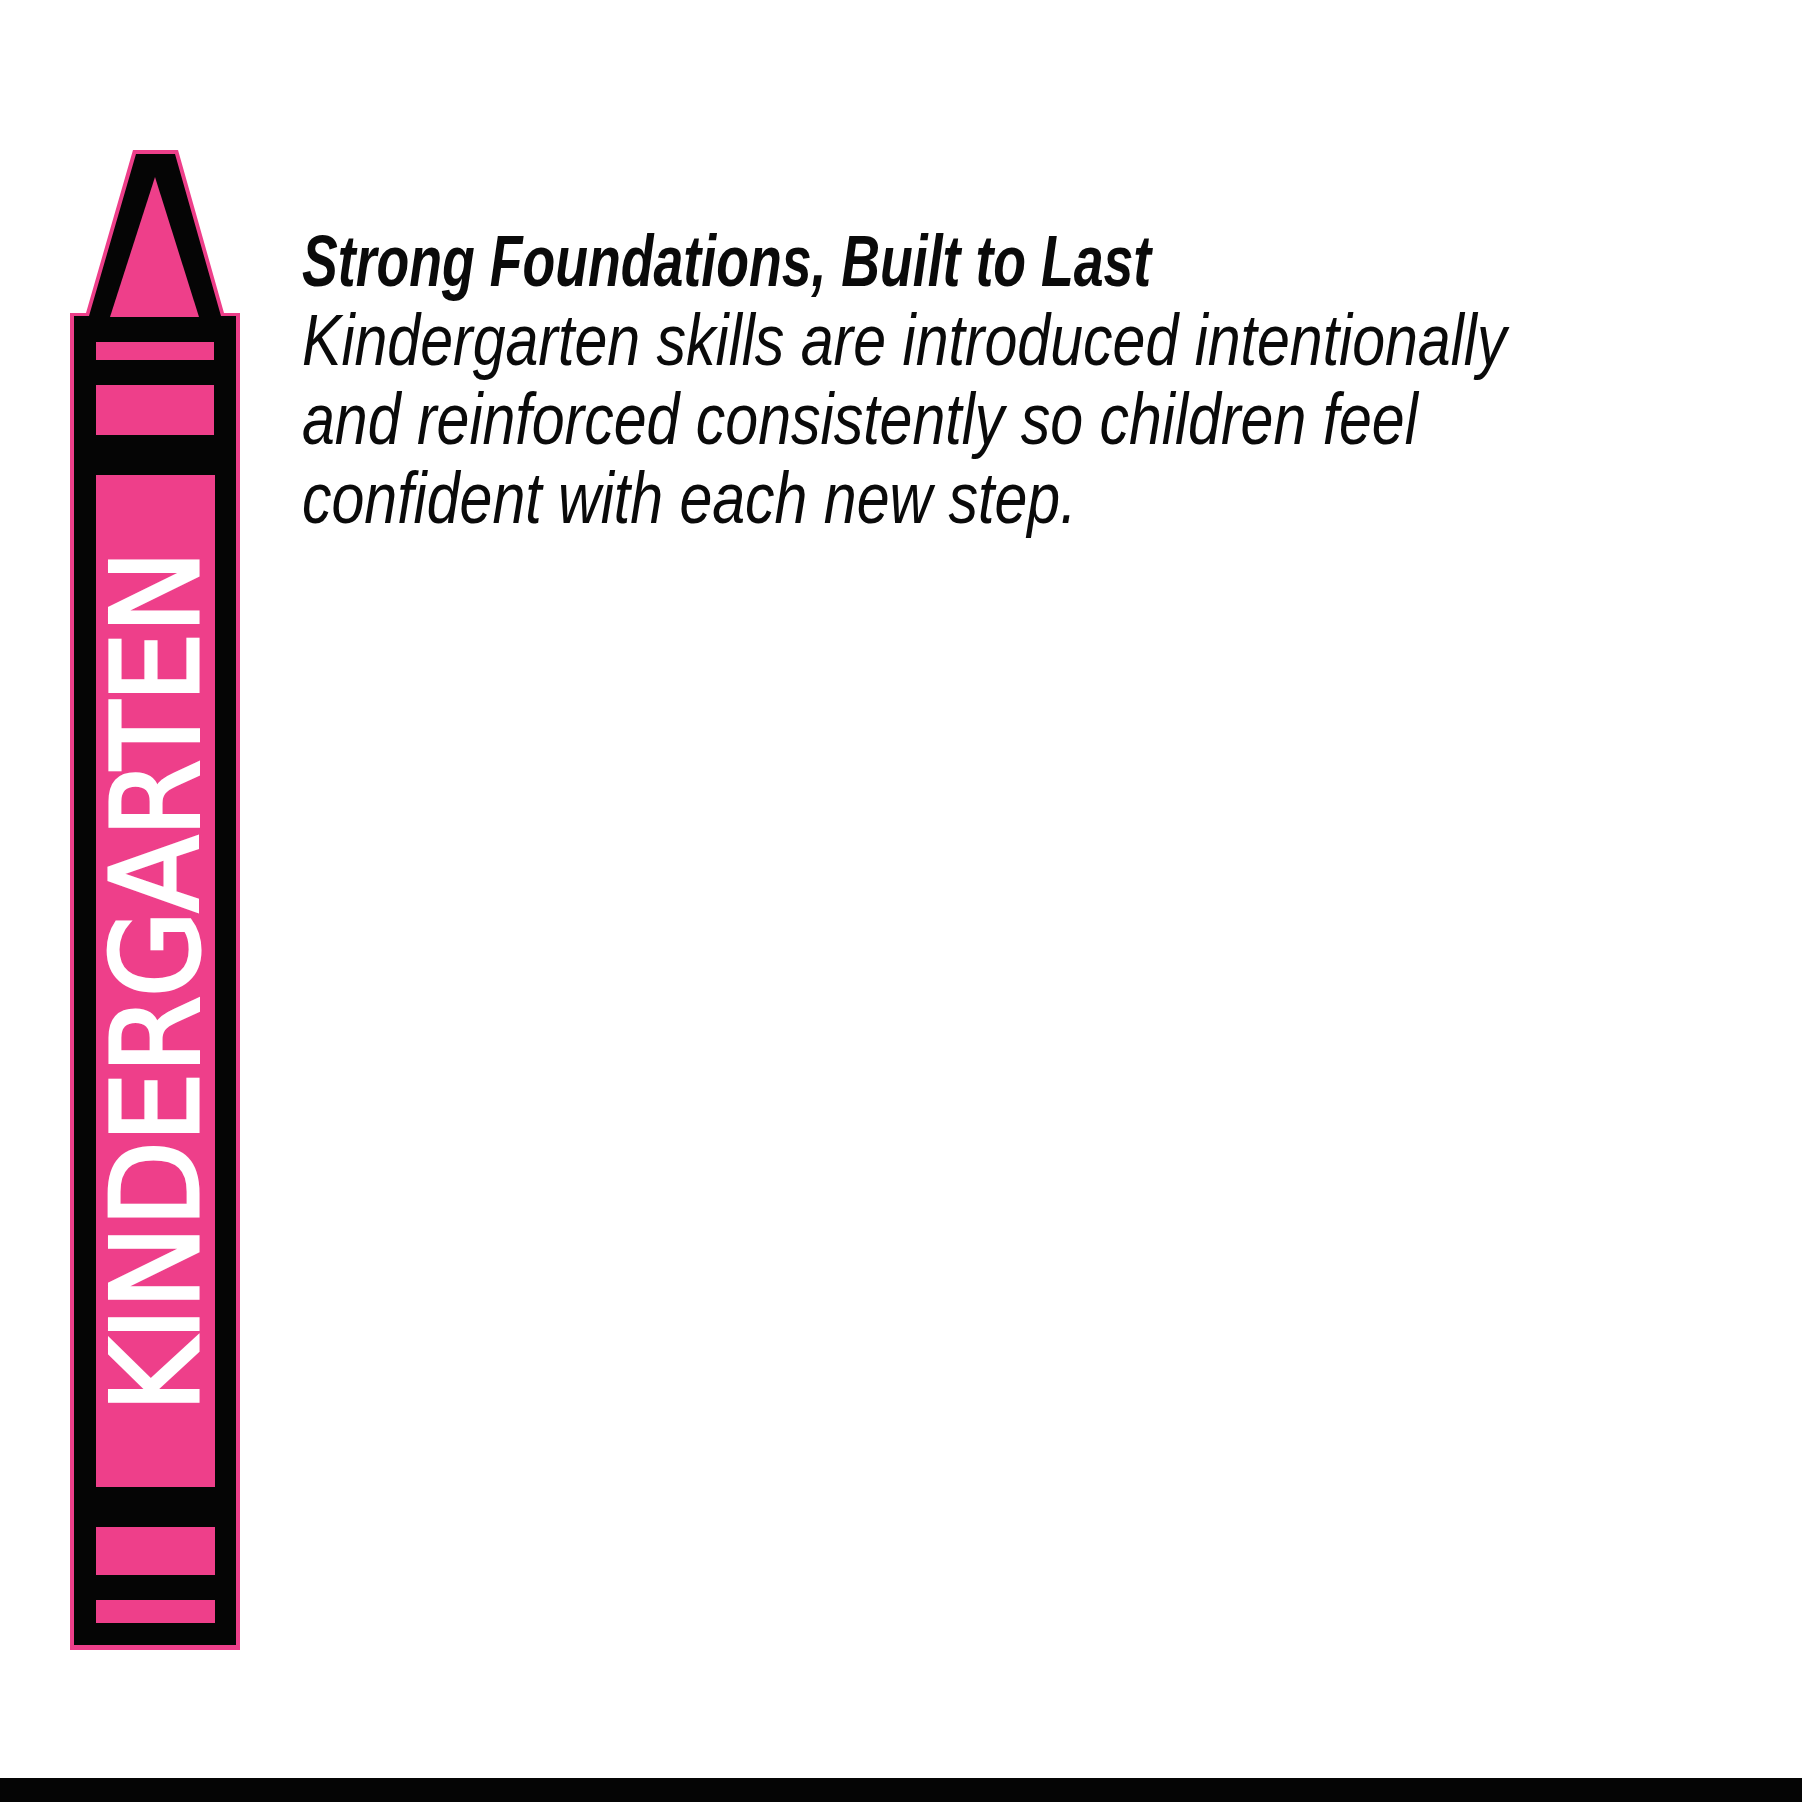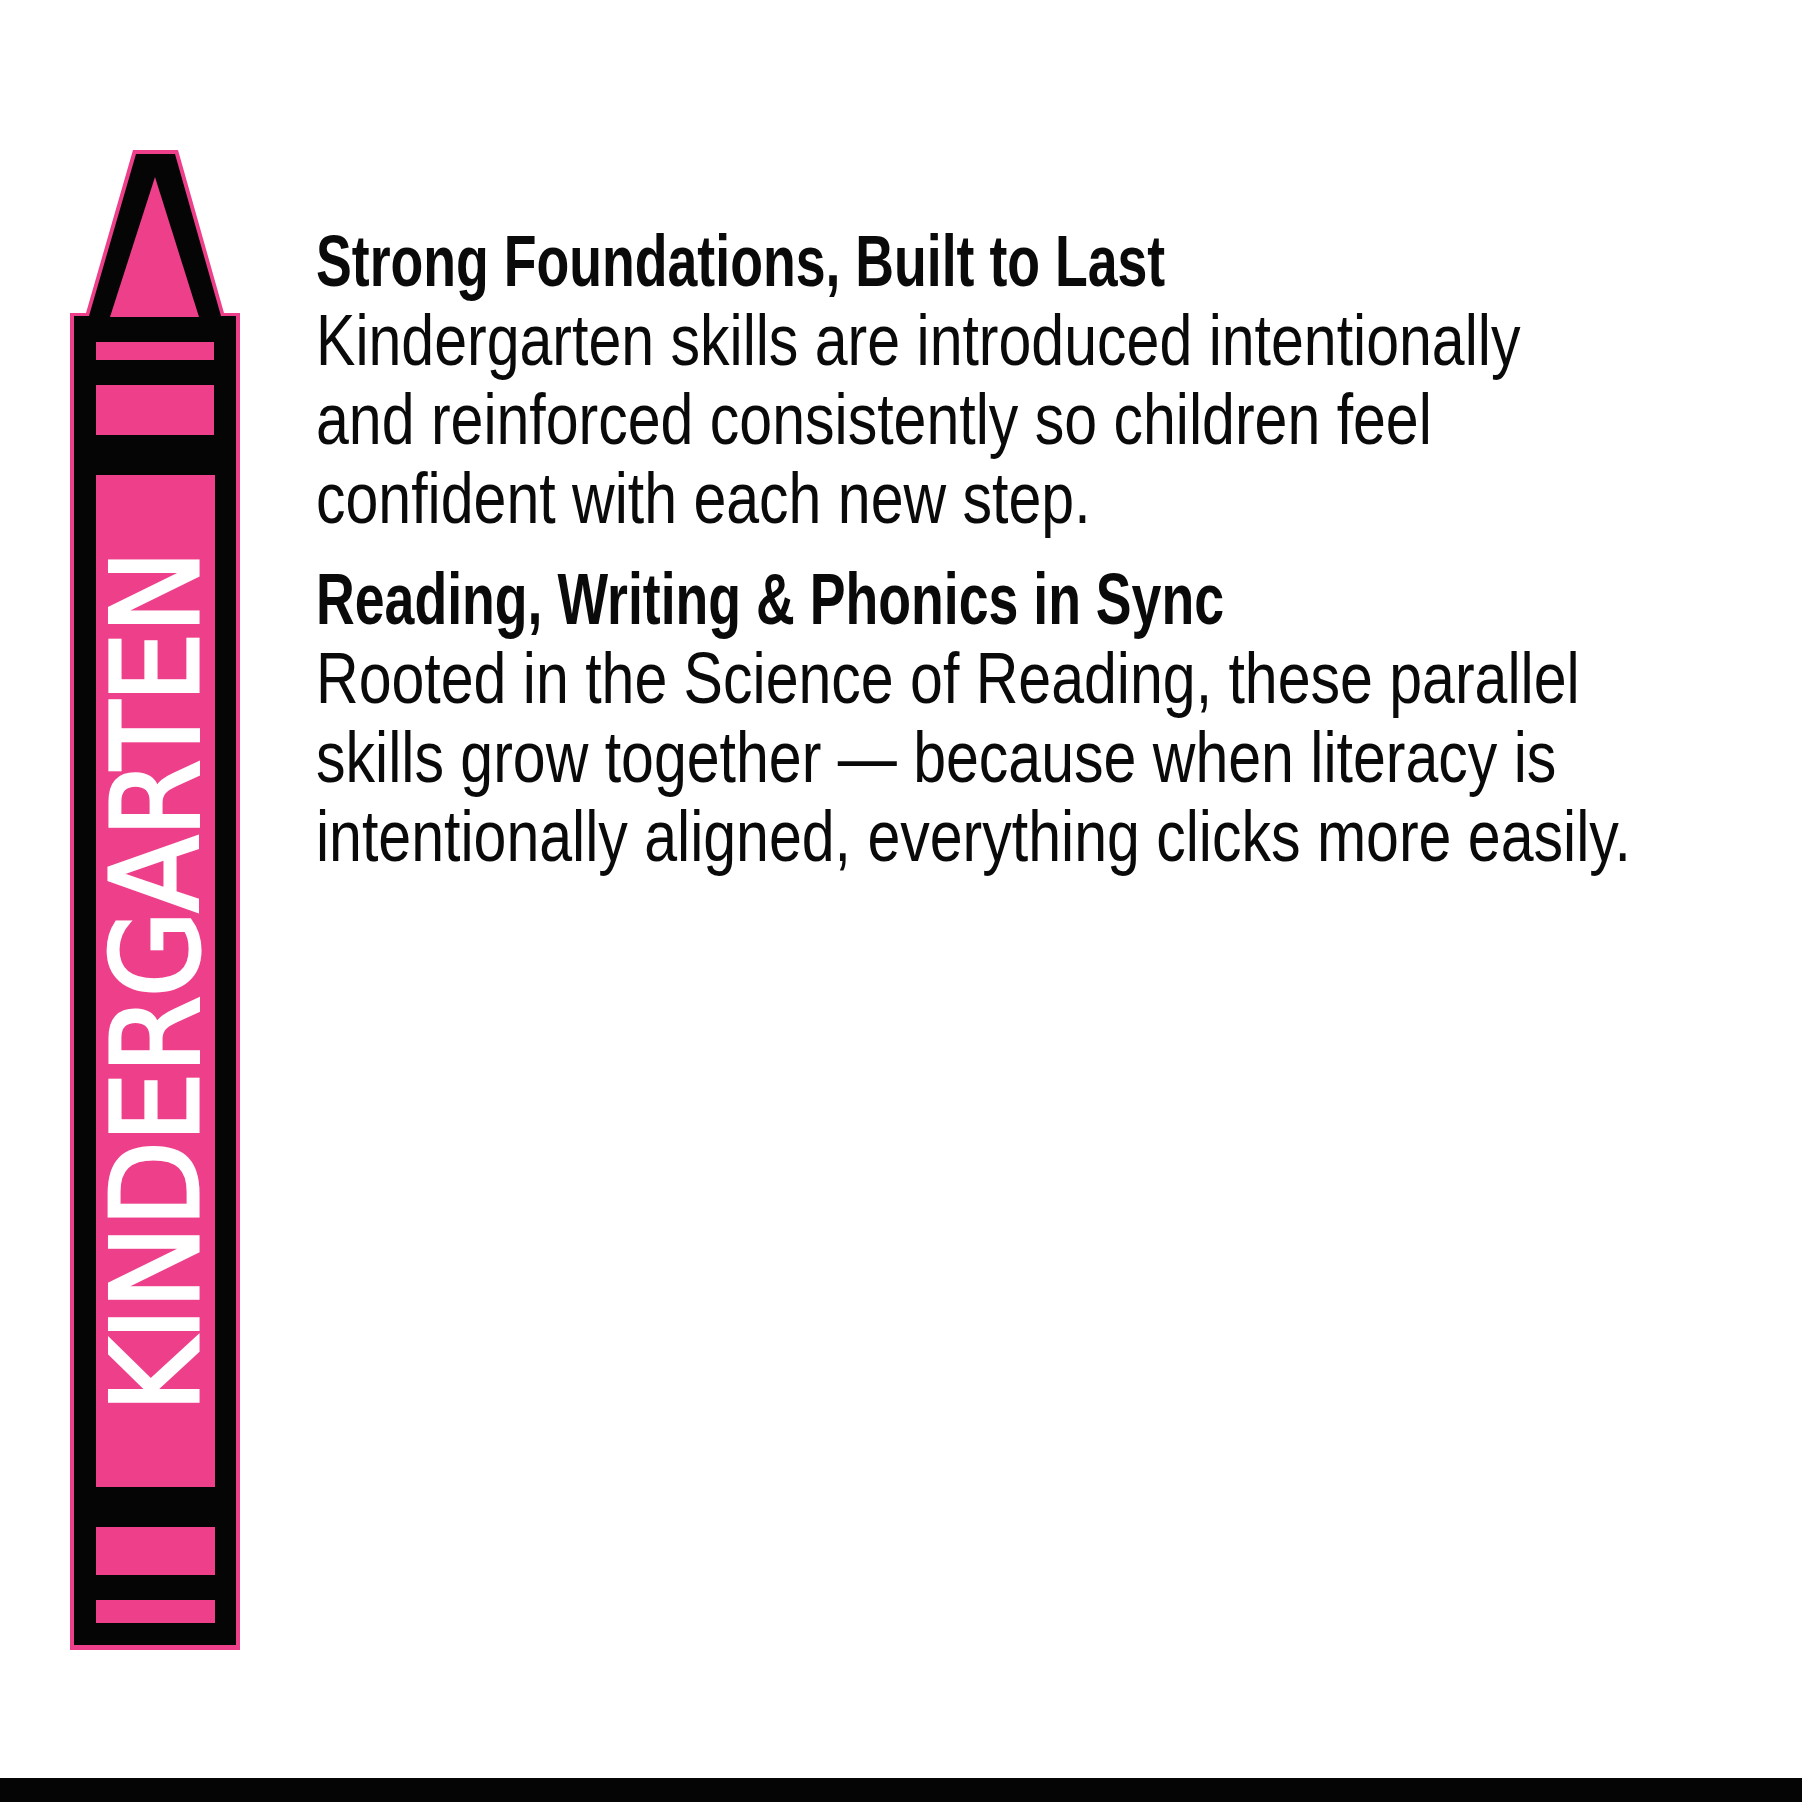--- a/index.html
+++ b/index.html
@@ -62,21 +62,22 @@
       display: block;
       -webkit-text-stroke: 3px #ffffff;
     }
     .content {
       position: absolute;
       left: 302px;
       top: 222px;
       width: 1480px;
     }
     .section {
-      margin: 0 0 22px 14px;
+      margin: 0 0 22px 0;
+      font-style: italic;
     }
     .line {
       display: block;
       white-space: nowrap;
       font-size: 72px;
       line-height: 79px;
       height: 79px;
       color: #0a0a0a;
       transform-origin: 0 50%;
       transform: scaleX(0.82);
@@ -120,24 +121,18 @@
   <div class="content">
 
     <div class="section">
       <span class="line heading">Strong Foundations, Built to Last</span>
       <span class="line body-line">Kindergarten skills are introduced intentionally</span>
       <span class="line body-line">and reinforced consistently so children feel</span>
       <span class="line body-line">confident with each new step.</span>
     </div>
 
 
-    <div class="section">
-      <span class="line heading">Reading, Writing &amp; Phonics in Sync</span>
-      <span class="line body-line">Rooted in the Science of Reading, these parallel</span>
-      <span class="line body-line">skills grow together — because when literacy is</span>
-      <span class="line body-line">intentionally aligned, everything clicks more easily.</span>
-    </div>
 
 
   </div>
 
   <div class="bottom-strip"></div>
 </div>
 
 </body></html>

